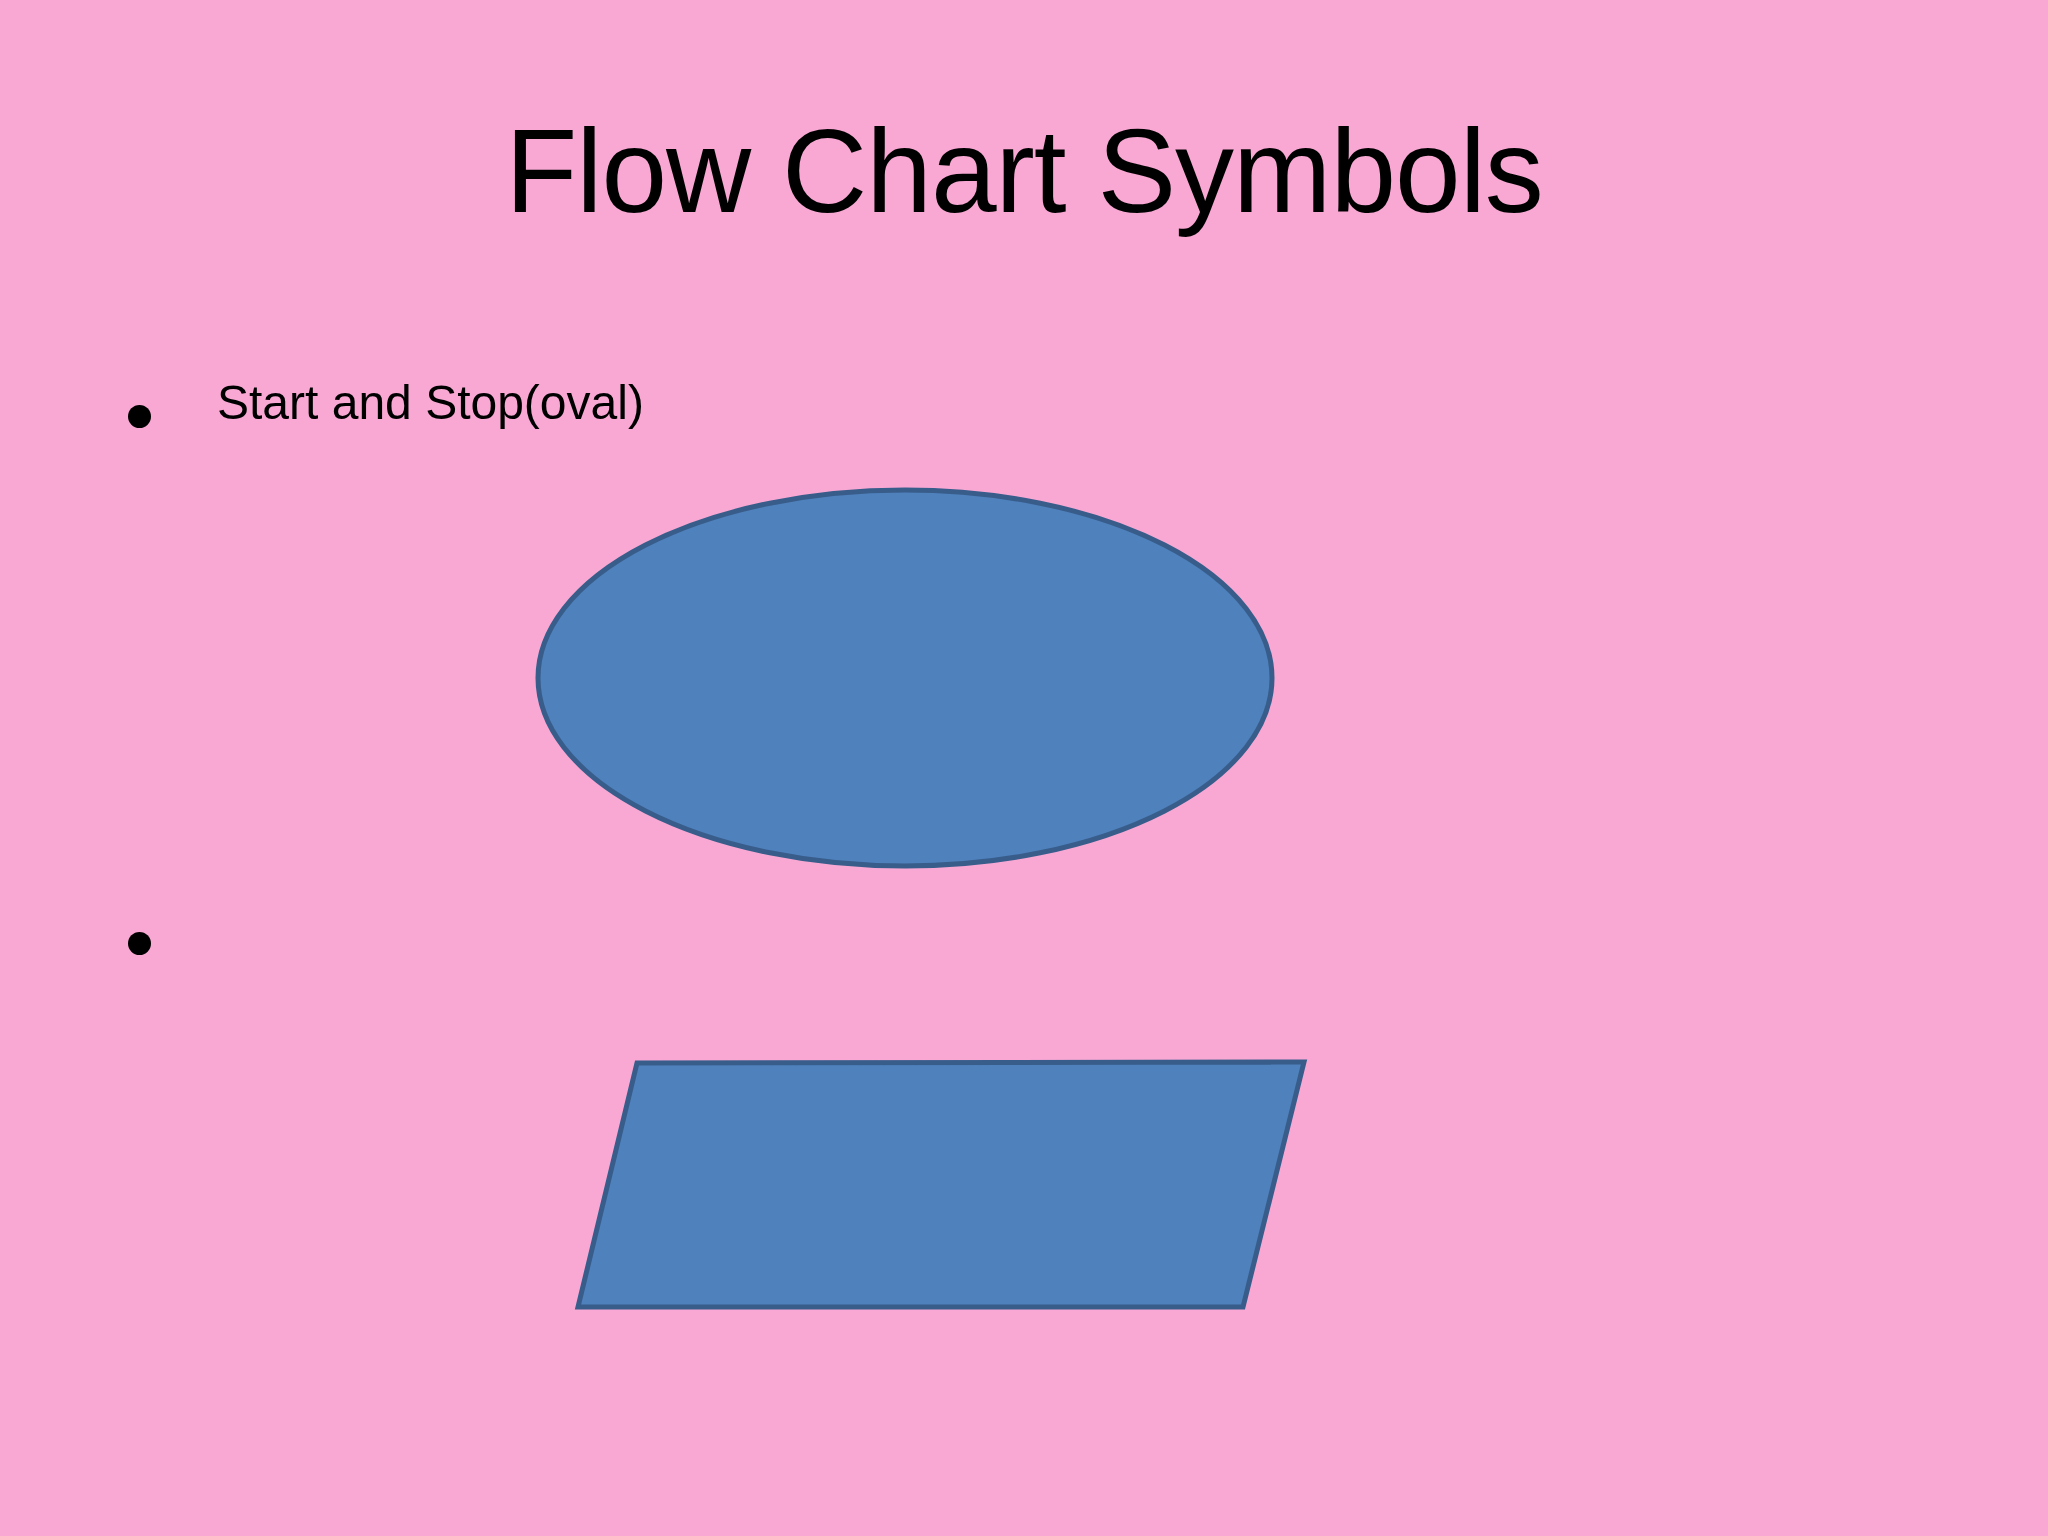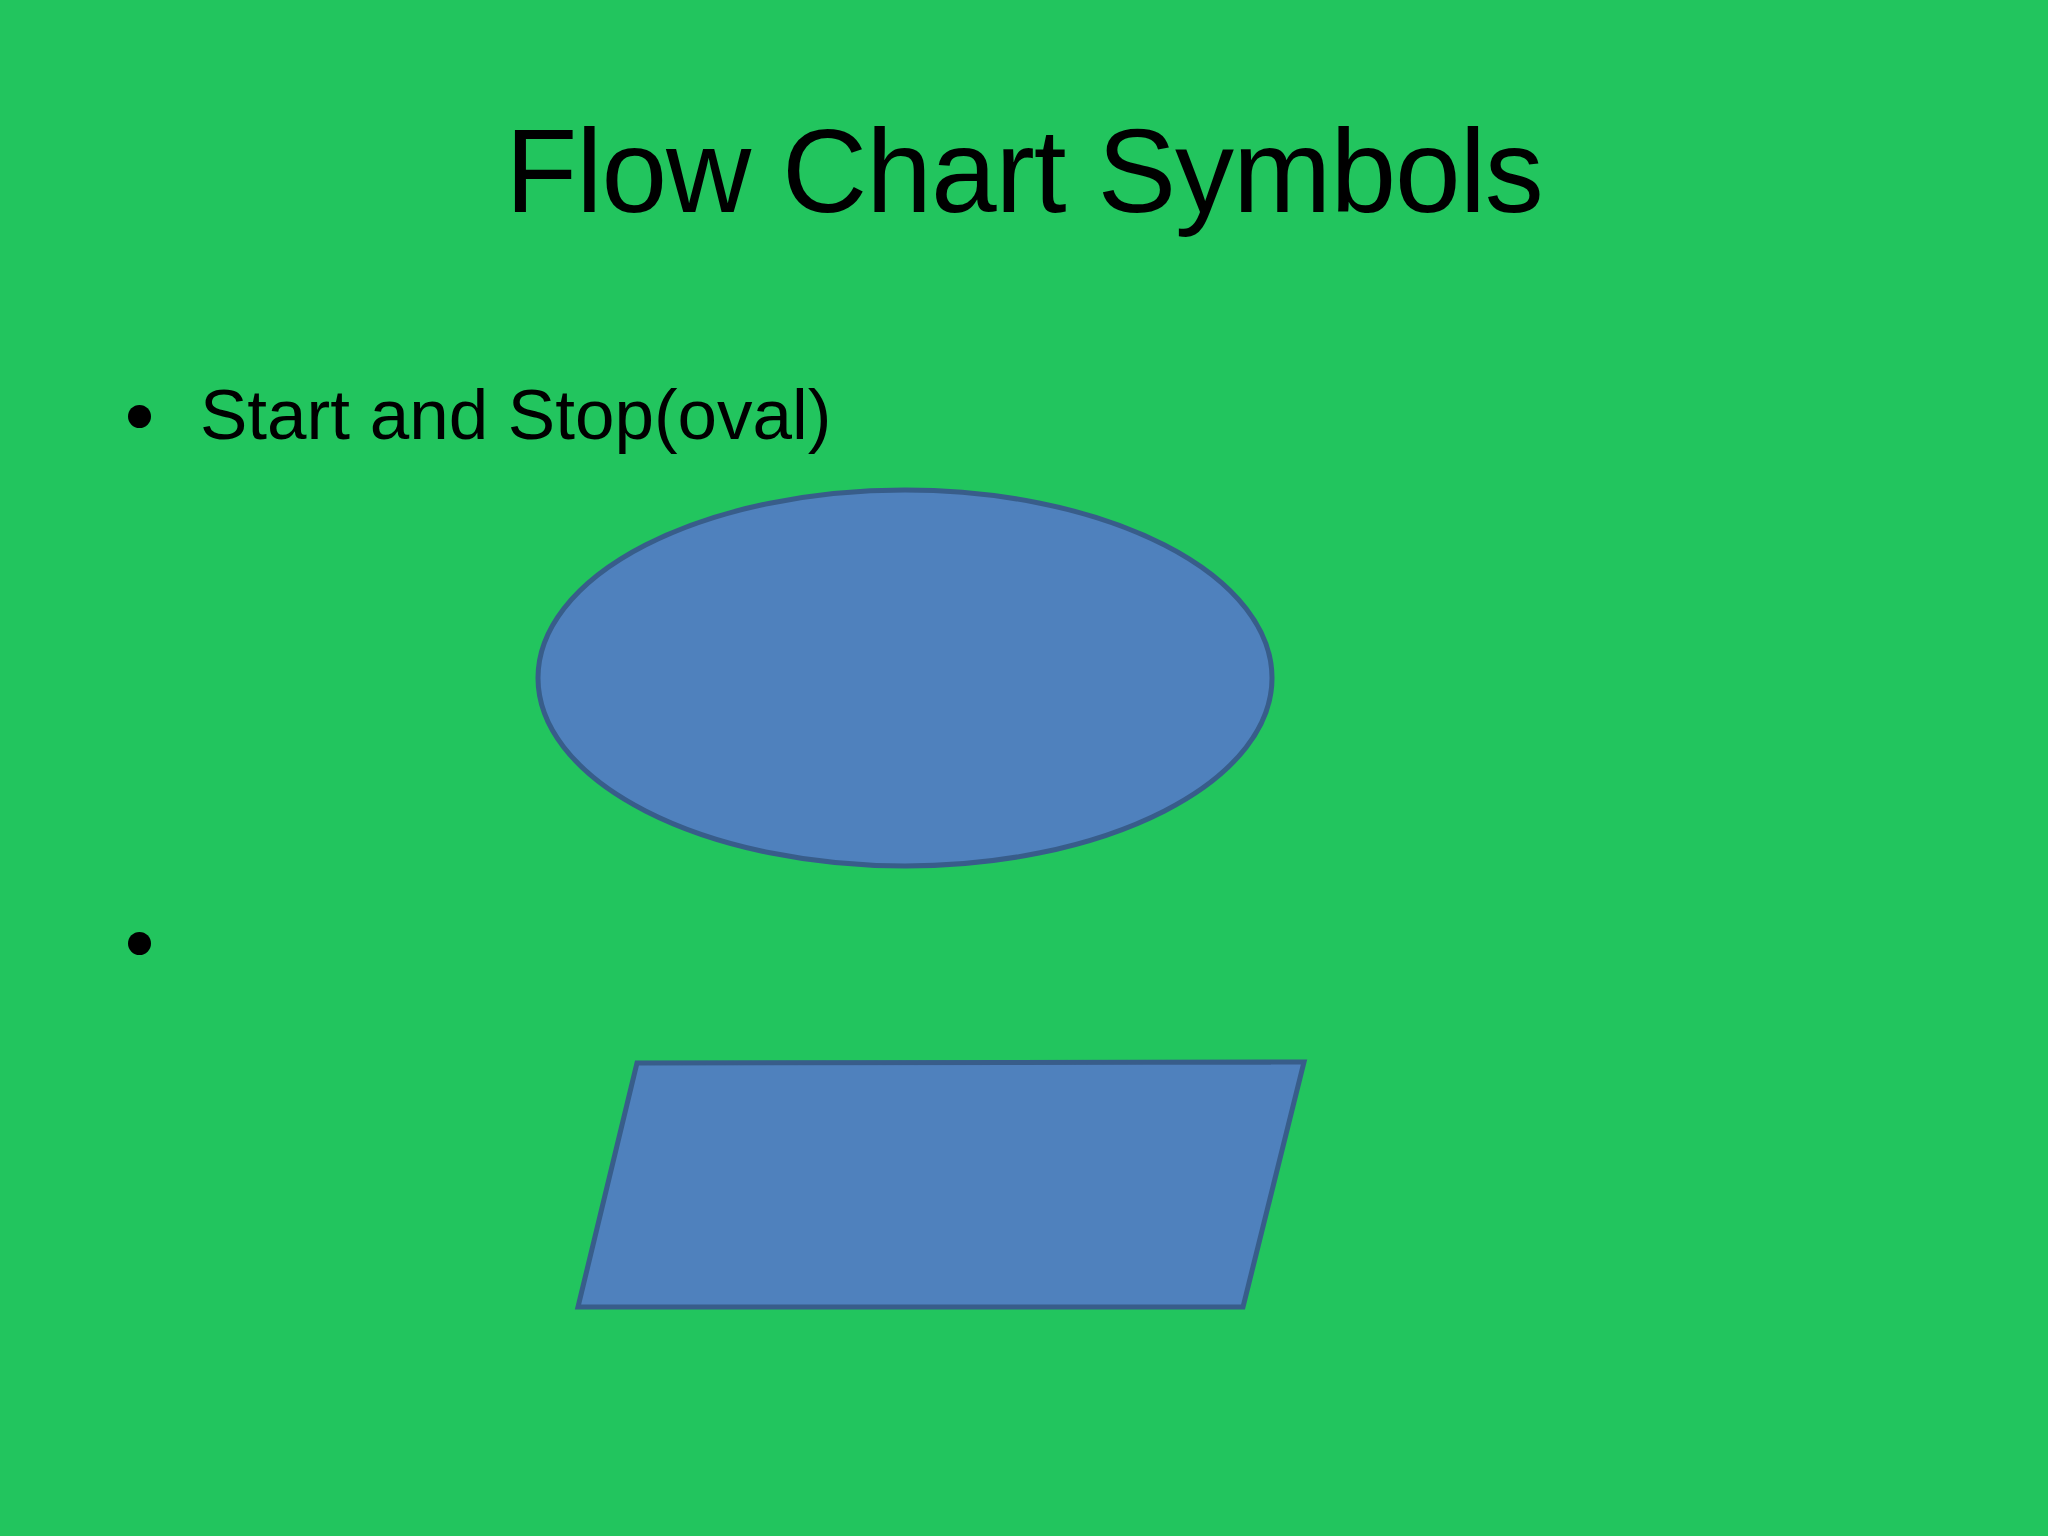--- a/index.html
+++ b/index.html
@@ -9,21 +9,21 @@
       height: 1536px;
       background: #ffffff;
       overflow: hidden;
       font-family: "Liberation Sans", sans-serif;
     }
 
     .slide {
       position: relative;
       width: 2048px;
       height: 1536px;
-      background: #22c55e;
+      background: #f9a8d4;
       color: #000000;
     }
 
     .slide-title {
       position: absolute;
       top: 112px;
       left: 0;
       width: 2048px;
       text-align: center;
       font-size: 118px;
@@ -40,22 +40,22 @@
       height: 23px;
       border-radius: 50%;
       background: #000000;
     }
 
     .bullet-dot.dot-1 { left: 128px; top: 405px; }
     .bullet-dot.dot-2 { left: 128px; top: 932px; }
 
     .bullet-label {
       position: absolute;
-      left: 200px;
-      font-size: 71px;
+      left: 217px;
+      font-size: 48px;
       line-height: 1;
       font-weight: 400;
       color: #000000;
       white-space: nowrap;
     }
 
     .bullet-label.label-1 { top: 379px; }
     .bullet-label.label-2 { top: 903px; }
 
     .shape-svg {

